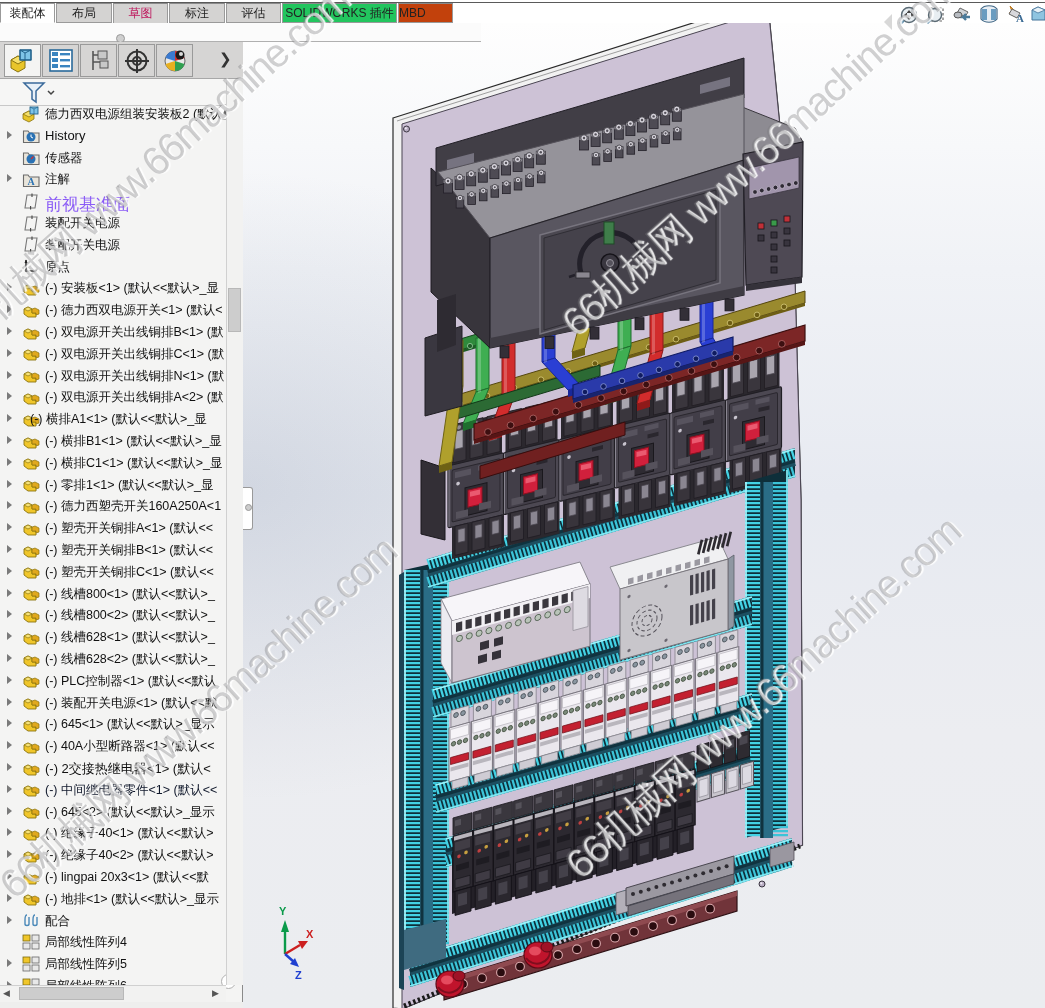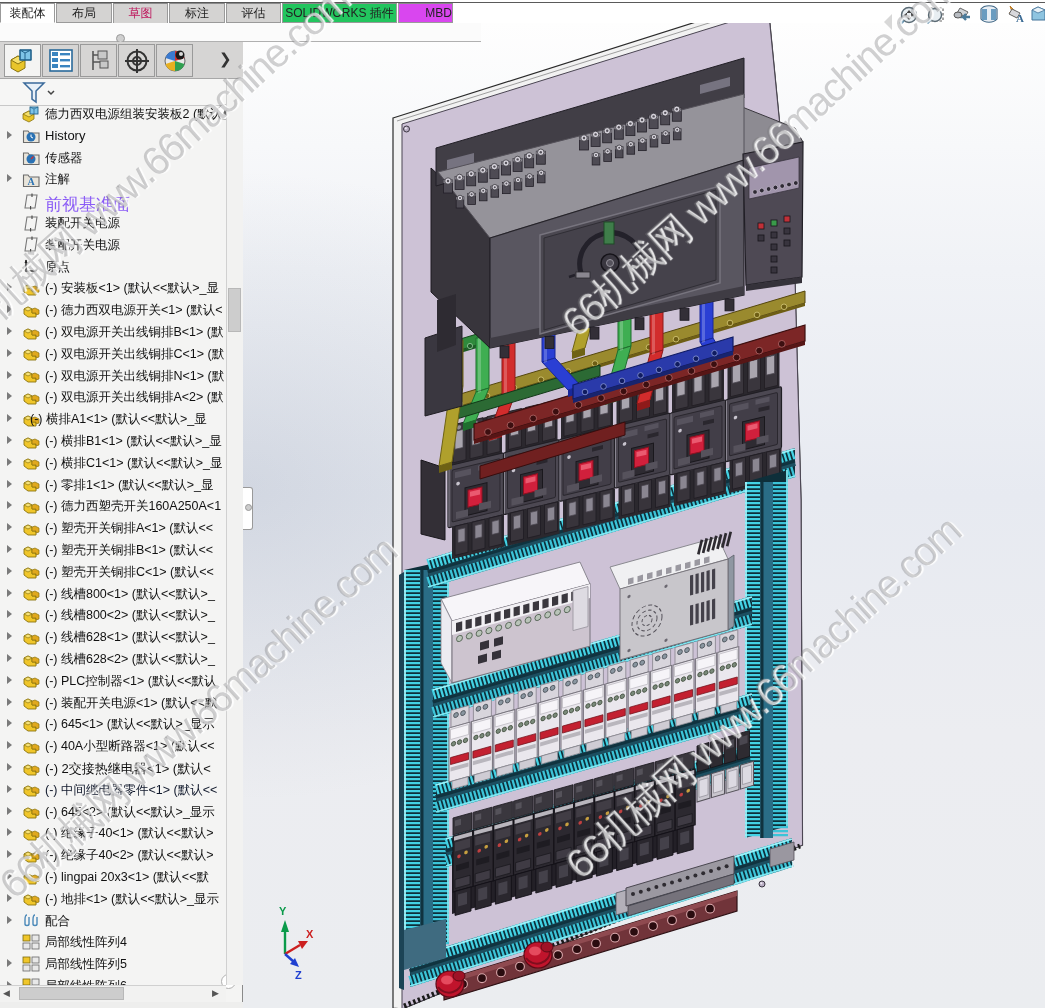--- a/index.html
+++ b/index.html
@@ -963,21 +963,21 @@
     <path d="M1032 10 L1038 7 L1045 10 L1045 20 L1032 20 Z" fill="#8ec4e0" stroke="#44749a" stroke-width="1"></path>
     <path d="M1032 10 L1038 7 L1045 10 L1038 13 Z" fill="#e8f2f8" stroke="#44749a" stroke-width="0.8"></path>
   </svg>
 <div style="position:absolute;left:0;top:2px;width:1045px;height:1px;background:#5a5a5a"></div>
 <div style="position:absolute;left:0px;top:3px;width:55px;height:20px;background:#fff;border:1px solid #9a9a9a;border-bottom:1px solid #fff;box-sizing:border-box;font-size:12px;color:#222;text-align:center;line-height:19px;white-space:nowrap">装配体</div>
 <div style="position:absolute;left:56px;top:3px;width:56px;height:20px;background:#d4d3d2;border:1px solid #9a9a9a;border-top:1px solid #8a8a8a;box-sizing:border-box;font-size:12px;color:#222;text-align:center;line-height:19px;white-space:nowrap">布局</div>
 <div style="position:absolute;left:113px;top:3px;width:55px;height:36px;background:#d4d3d2;border:1px solid #9a9a9a;border-top:1px solid #8a8a8a;box-sizing:border-box;font-size:12px;color:#be185d;text-align:center;line-height:19px;white-space:nowrap">草图</div>
 <div style="position:absolute;left:169px;top:3px;width:56px;height:20px;background:#d4d3d2;border:1px solid #9a9a9a;border-top:1px solid #8a8a8a;box-sizing:border-box;font-size:12px;color:#222;text-align:center;line-height:19px;white-space:nowrap">标注</div>
 <div style="position:absolute;left:226px;top:3px;width:55px;height:20px;background:#d4d3d2;border:1px solid #9a9a9a;border-top:1px solid #8a8a8a;box-sizing:border-box;font-size:12px;color:#222;text-align:center;line-height:19px;white-space:nowrap">评估</div>
 <div style="position:absolute;left:282px;top:3px;width:115px;height:20px;background:#22c55e;border:1px solid #9a9a9a;border-top:1px solid #8a8a8a;box-sizing:border-box;font-size:12px;color:#222;text-align:center;line-height:19px;white-space:nowrap">SOLIDWORKS 插件</div>
-<div style="position:absolute;left:398px;top:3px;width:55px;height:20px;background:#d946ef;border:1px solid #9a9a9a;border-top:1px solid #8a8a8a;box-sizing:border-box;font-size:12px;color:#222;text-align:right;line-height:19px;white-space:nowrap">MBD</div>
+<div style="position:absolute;left:398px;top:3px;width:55px;height:20px;background:#c2410c;border:1px solid #9a9a9a;border-top:1px solid #8a8a8a;box-sizing:border-box;font-size:12px;color:#222;text-align:left;line-height:19px;white-space:nowrap">MBD</div>
 <div style="position:absolute;left:0;top:23px;width:481px;height:19px;background:#fbfbfb;border-bottom:1px solid #b0b0b0;box-sizing:border-box"></div>
 <div style="position:absolute;left:116px;top:34px;width:7px;height:7px;border-radius:50%;background:#cfcfcf;border:1px solid #9a9a9a"></div>
 <div style="position:absolute;left:0;top:42px;width:243px;height:966px;background:#f4f4f3;border-right:1px solid #8a8a8a;box-sizing:border-box"></div>
 <div style="position:absolute;left:0;top:42px;width:243px;height:37px;background:#d6d5d4;border-bottom:1px solid #a8a8a8;box-sizing:border-box"></div>
 <div style="position:absolute;left:4px;top:44px;width:37px;height:33px;background:#f4f4f3;border:1px solid #9a9a9a;box-sizing:border-box"></div>
 <div style="position:absolute;left:42px;top:44px;width:37px;height:33px;background:#d6d5d4;border:1px solid #9a9a9a;box-sizing:border-box"></div>
 <div style="position:absolute;left:80px;top:44px;width:37px;height:33px;background:#d6d5d4;border:1px solid #9a9a9a;box-sizing:border-box"></div>
 <div style="position:absolute;left:118px;top:44px;width:37px;height:33px;background:#d6d5d4;border:1px solid #9a9a9a;box-sizing:border-box"></div>
 <div style="position:absolute;left:156px;top:44px;width:37px;height:33px;background:#d6d5d4;border:1px solid #9a9a9a;box-sizing:border-box"></div>
 <svg style="position:absolute;left:8px;top:48px" width="28" height="26" viewBox="0 0 28 26">

